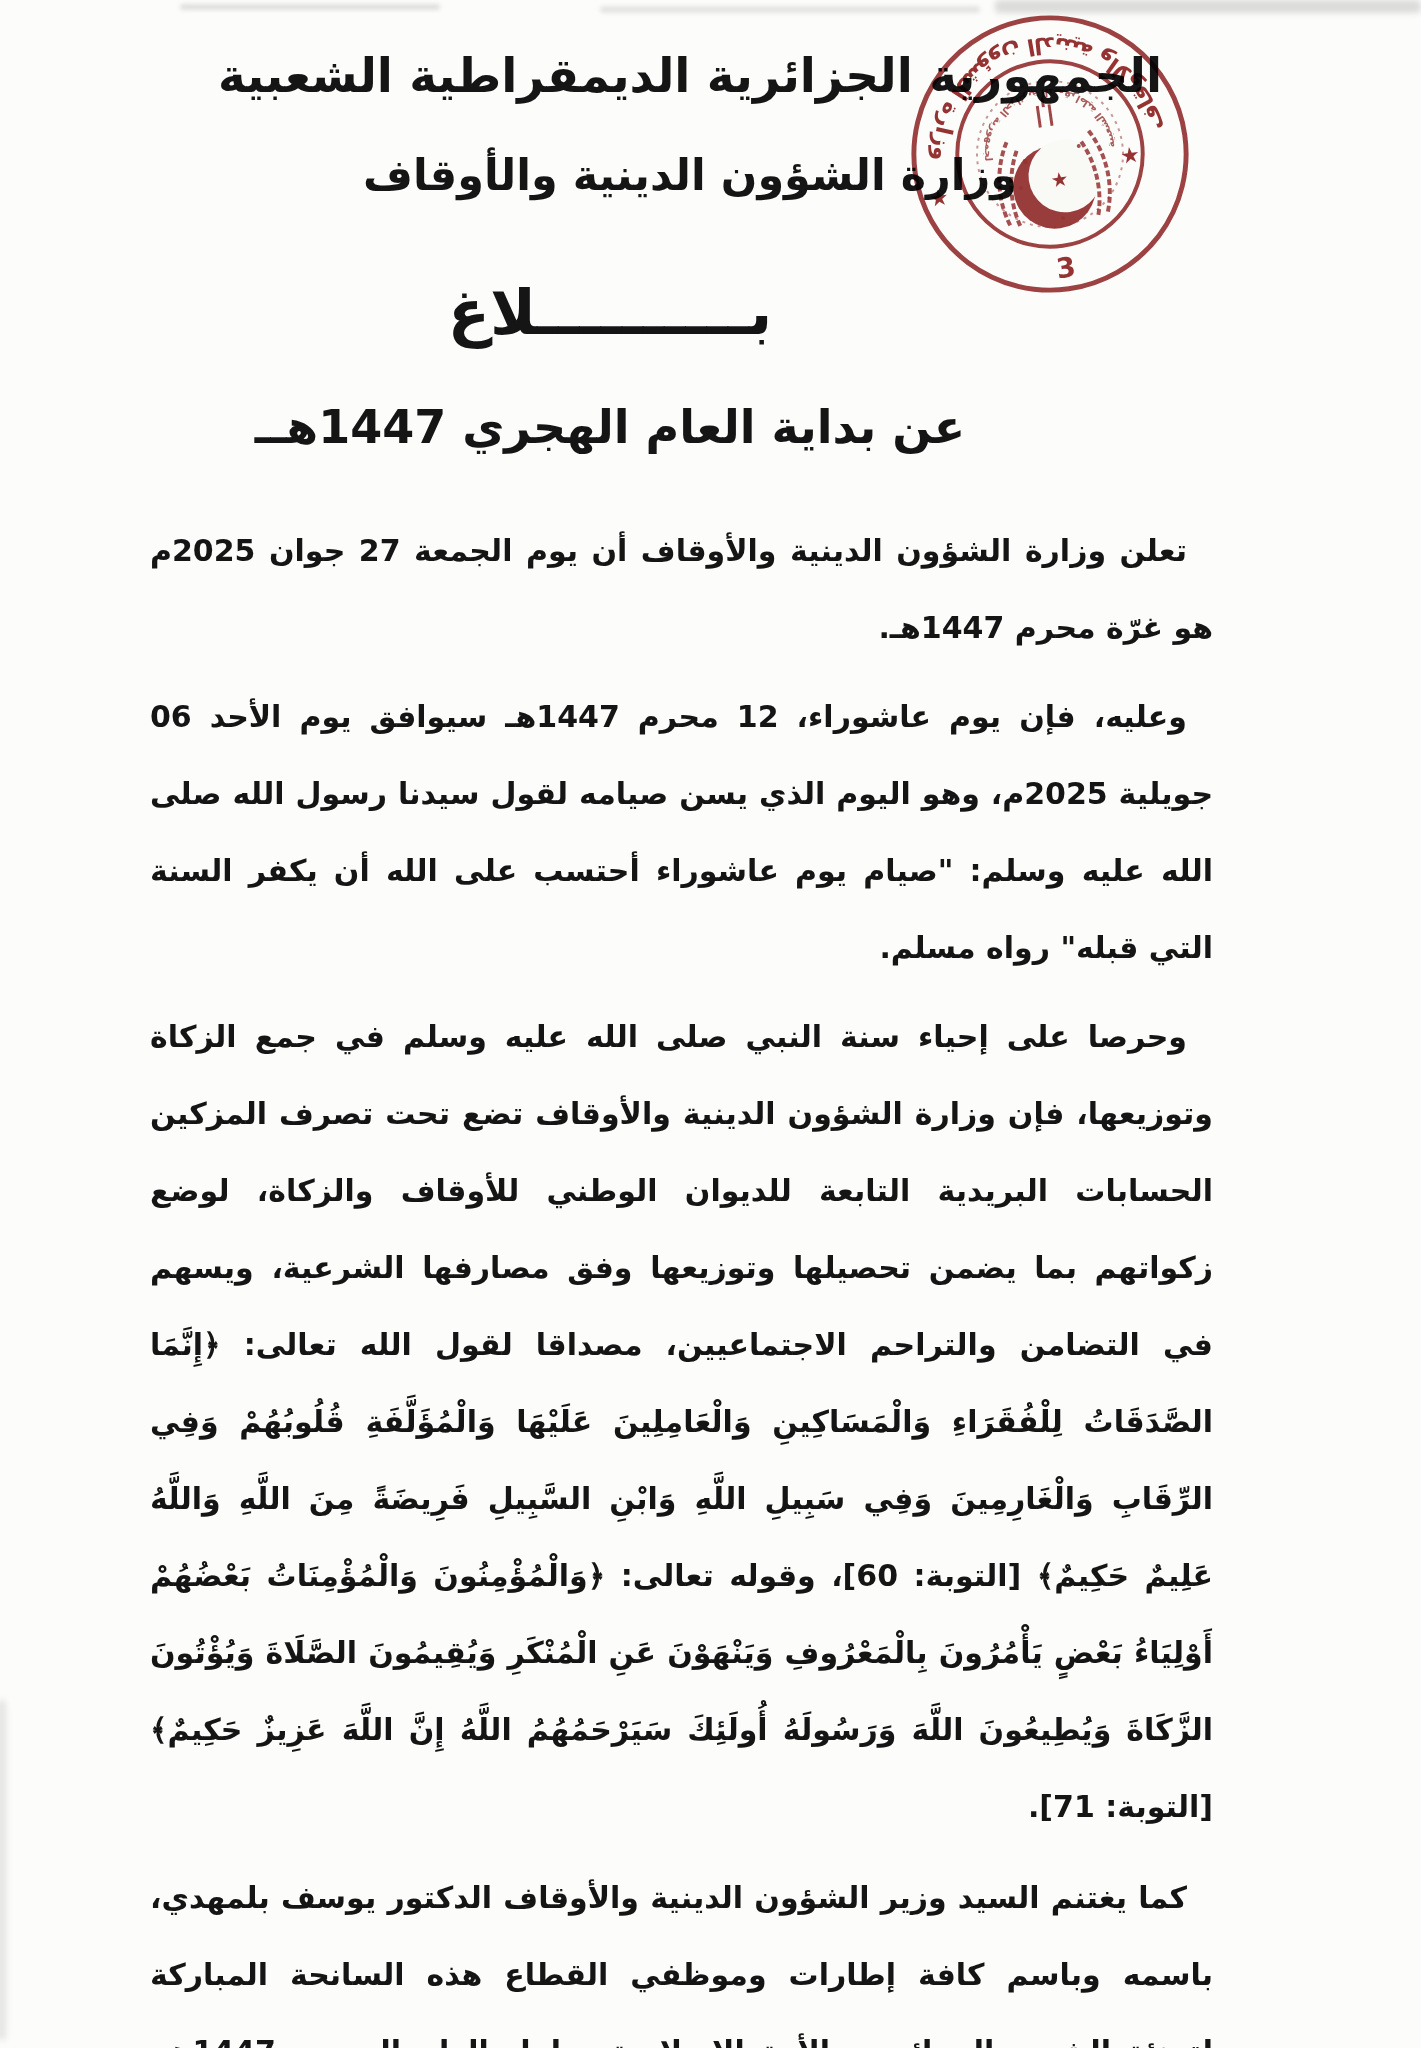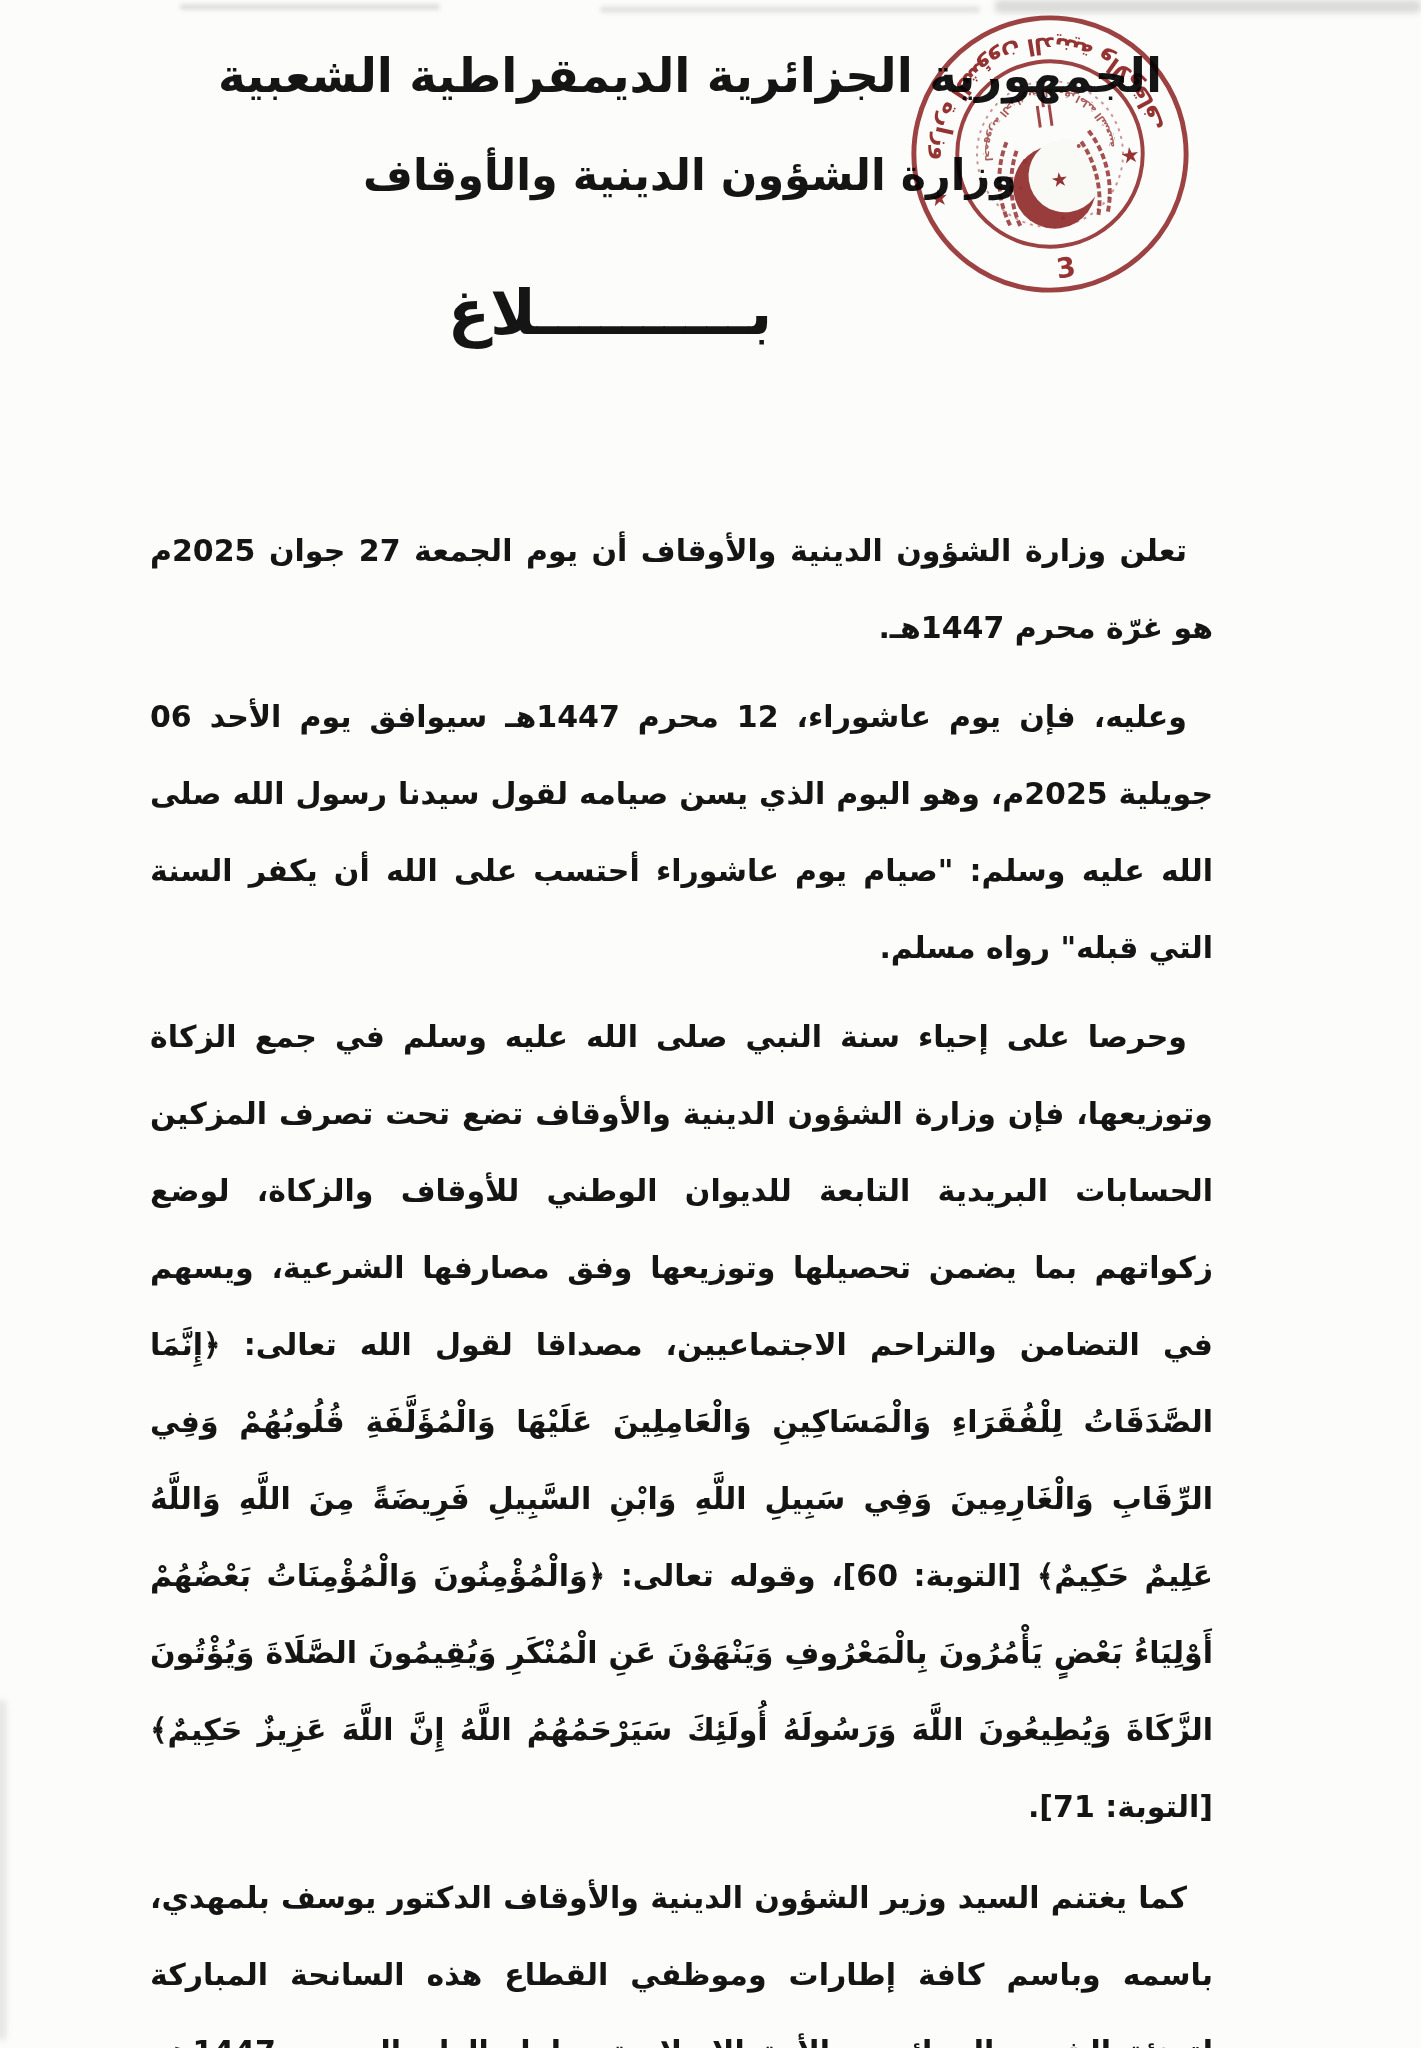--- a/index.html
+++ b/index.html
@@ -107,20 +107,21 @@
       <g fill="#8e2323" opacity="0.85">
         <circle cx="120" cy="150" r="2.5"></circle>
         <circle cx="176" cy="142" r="2"></circle>
         <circle cx="150" cy="212" r="2"></circle>
         <circle cx="112" cy="176" r="2"></circle>
       </g>
     </svg>
   </div>
 
   <div class="doc-title">بــــــــــلاغ</div>
+  <div class="doc-subtitle">عن بداية العام الهجري 1447هــ</div>
 
   <main class="body">
     <p>تعلن وزارة الشؤون الدينية والأوقاف أن يوم الجمعة 27 جوان 2025م هو غرّة محرم 1447هـ.</p>
     <p>وعليه، فإن يوم عاشوراء، 12 محرم 1447هـ سيوافق يوم الأحد 06 جويلية 2025م، وهو اليوم الذي يسن صيامه لقول سيدنا رسول الله صلى الله عليه وسلم: "صيام يوم عاشوراء أحتسب على الله أن يكفر السنة التي قبله" رواه مسلم.</p>
     <p>وحرصا على إحياء سنة النبي صلى الله عليه وسلم في جمع الزكاة وتوزيعها، فإن وزارة الشؤون الدينية والأوقاف تضع تحت تصرف المزكين الحسابات البريدية التابعة للديوان الوطني للأوقاف والزكاة، لوضع زكواتهم بما يضمن تحصيلها وتوزيعها وفق مصارفها الشرعية، ويسهم في التضامن والتراحم الاجتماعيين، مصداقا لقول الله تعالى: ﴿إِنَّمَا الصَّدَقَاتُ لِلْفُقَرَاءِ وَالْمَسَاكِينِ وَالْعَامِلِينَ عَلَيْهَا وَالْمُؤَلَّفَةِ قُلُوبُهُمْ وَفِي الرِّقَابِ وَالْغَارِمِينَ وَفِي سَبِيلِ اللَّهِ وَابْنِ السَّبِيلِ فَرِيضَةً مِنَ اللَّهِ وَاللَّهُ عَلِيمٌ حَكِيمٌ﴾ [التوبة: 60]، وقوله تعالى: ﴿وَالْمُؤْمِنُونَ وَالْمُؤْمِنَاتُ بَعْضُهُمْ أَوْلِيَاءُ بَعْضٍ يَأْمُرُونَ بِالْمَعْرُوفِ وَيَنْهَوْنَ عَنِ الْمُنْكَرِ وَيُقِيمُونَ الصَّلَاةَ وَيُؤْتُونَ الزَّكَاةَ وَيُطِيعُونَ اللَّهَ وَرَسُولَهُ أُولَئِكَ سَيَرْحَمُهُمُ اللَّهُ إِنَّ اللَّهَ عَزِيزٌ حَكِيمٌ﴾ [التوبة: 71].</p>
     <p class="greeting">كما يغتنم السيد وزير الشؤون الدينية والأوقاف الدكتور يوسف بلمهدي، باسمه وباسم كافة إطارات وموظفي القطاع هذه السانحة المباركة لتهنئة الشعب الجزائري والأمة الإسلامية بحلول العام الهجري 1447هـ، سائلين المولى عزوجل أن يكون عام خير وأمن وأمان.</p>
   </main>
 
 </div>
 

